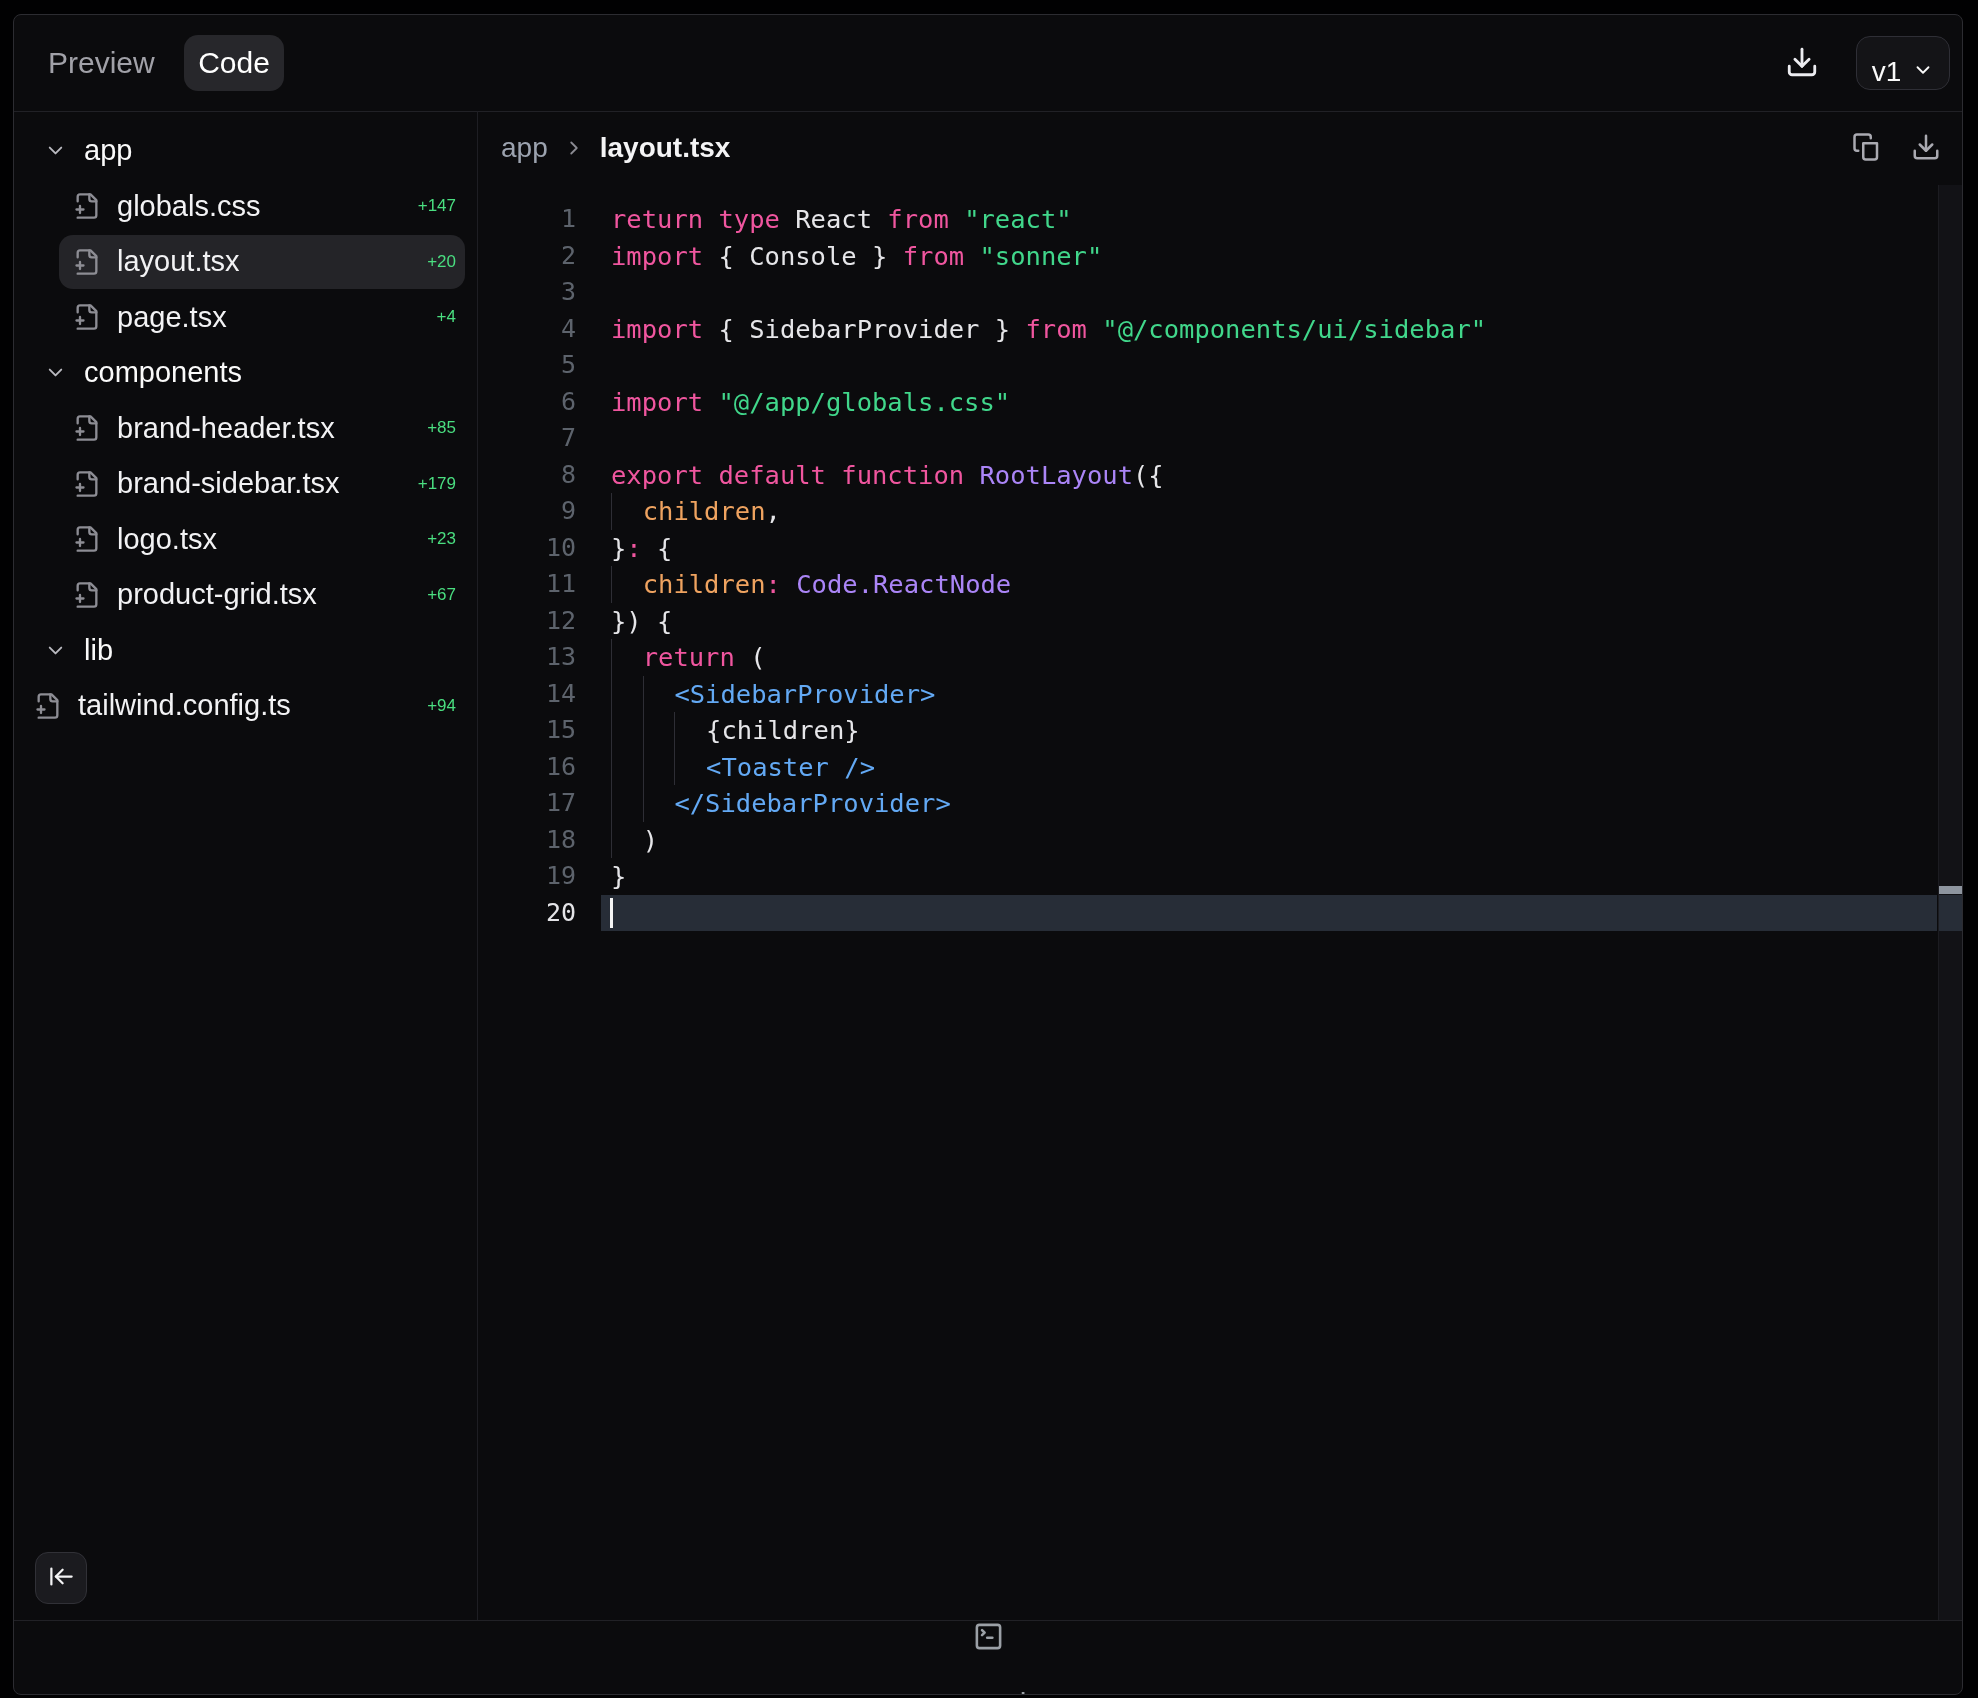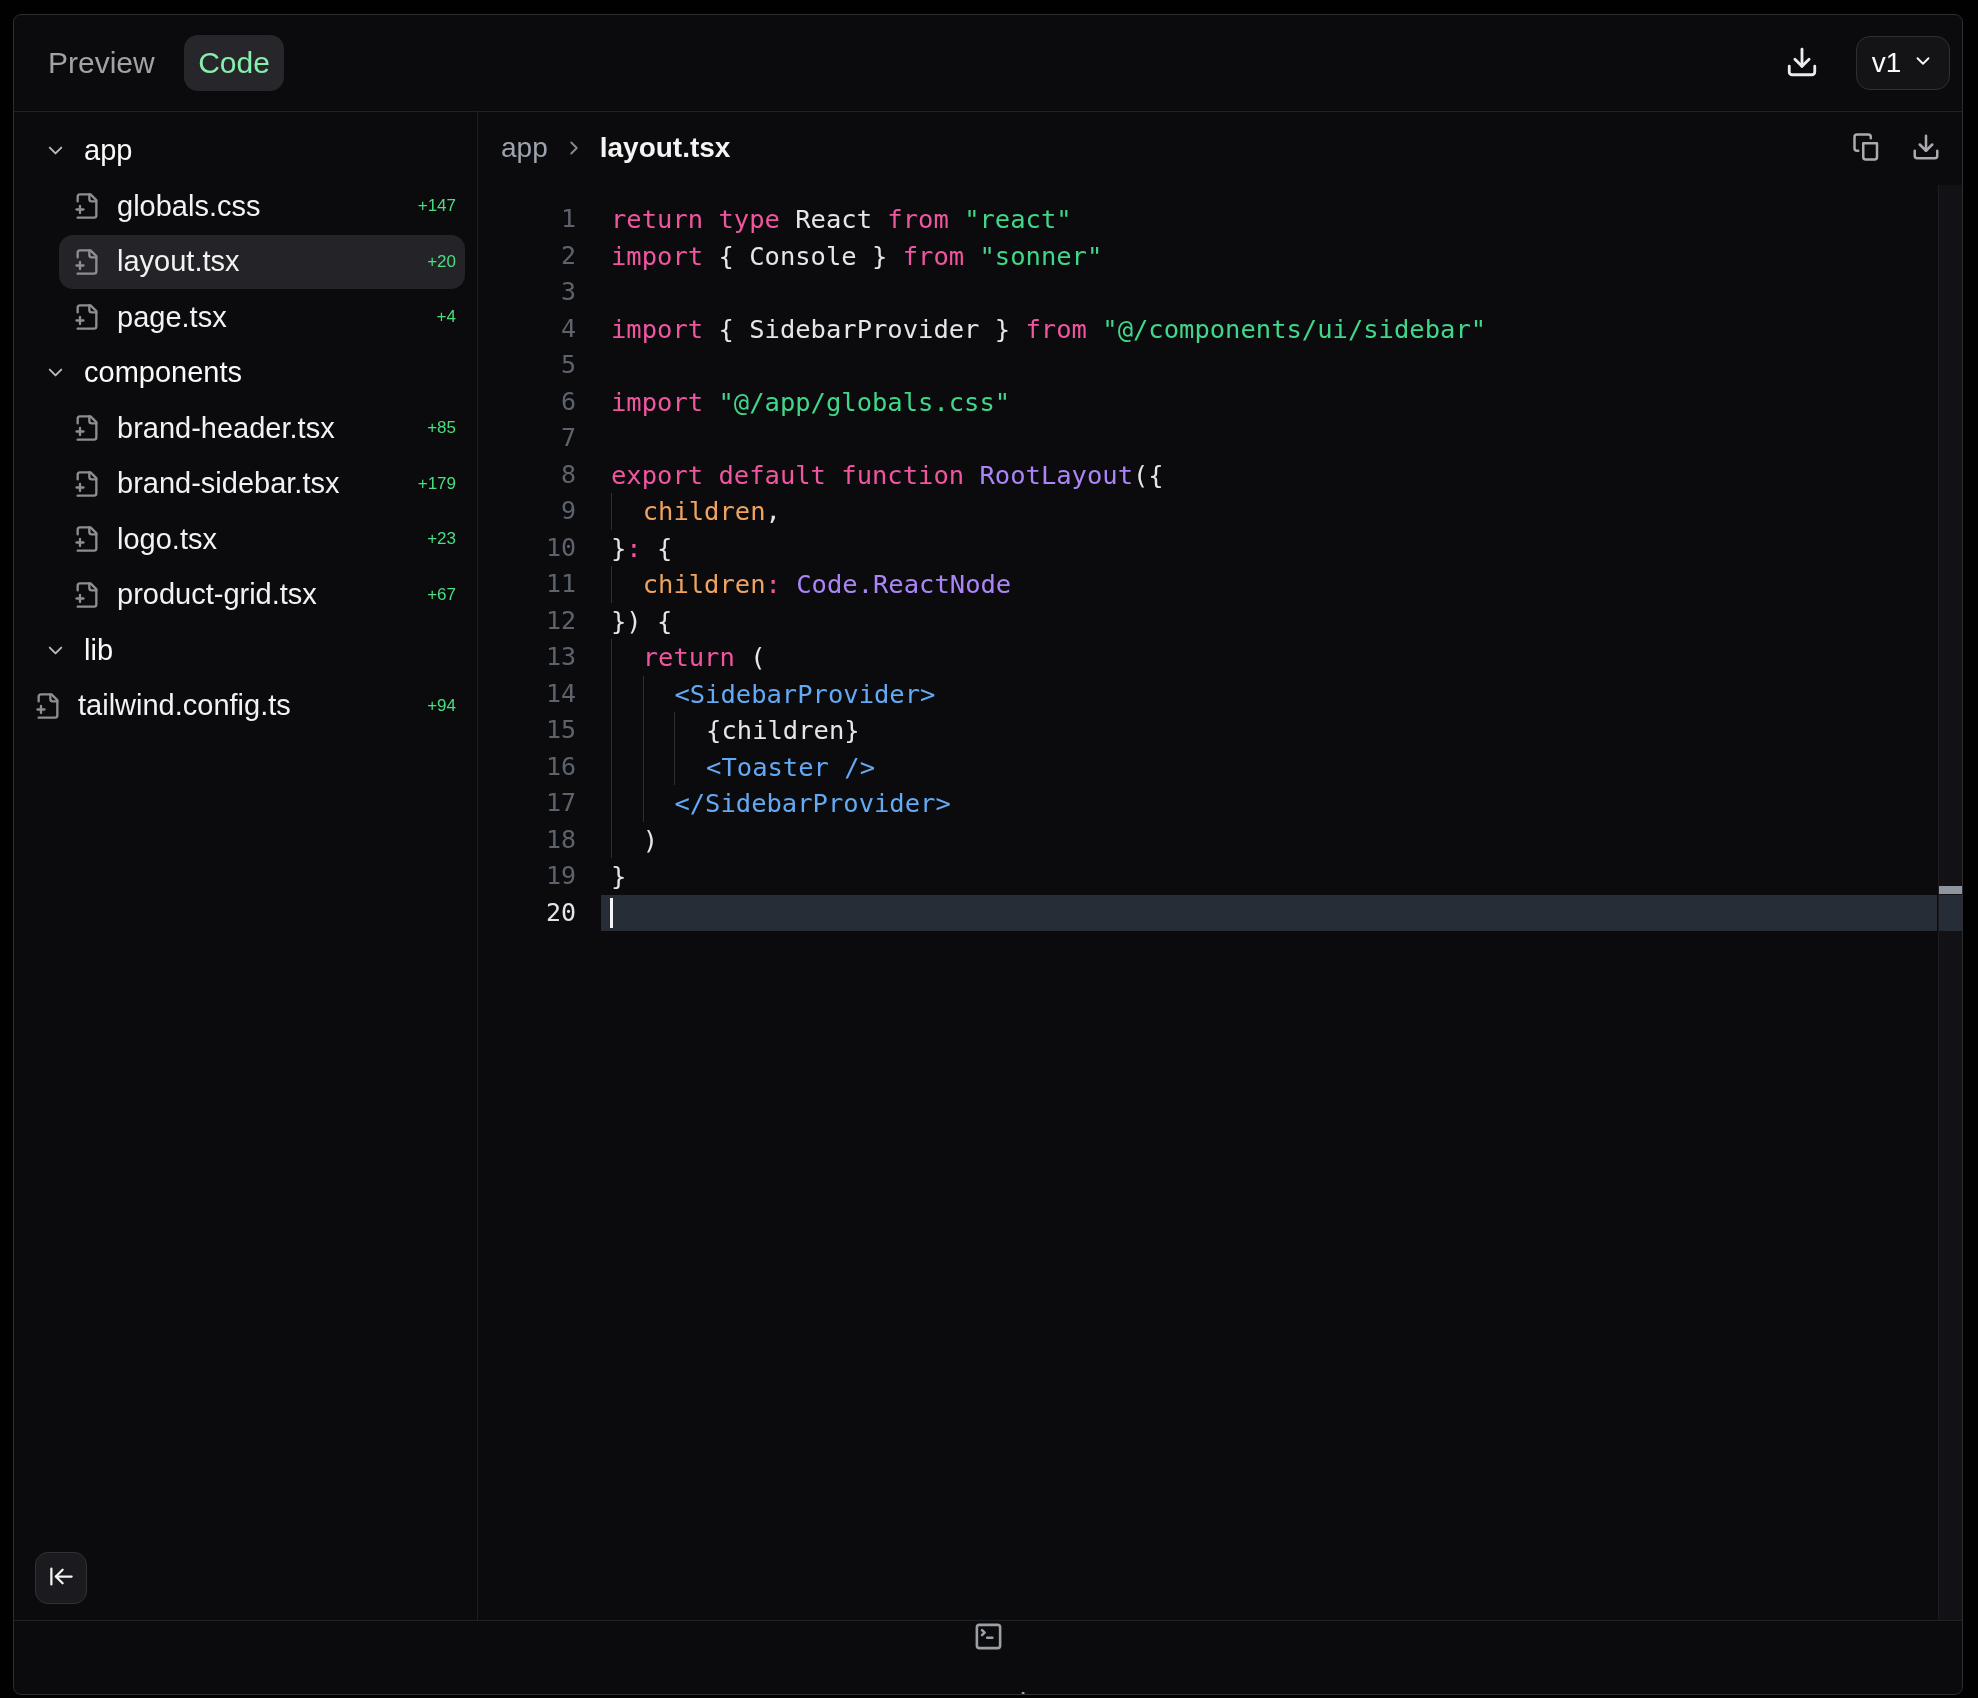--- a/index.html
+++ b/index.html
@@ -8,29 +8,29 @@
   .panel{position:absolute;left:13px;top:14px;width:1950px;height:1681px;
          background:#0b0b0d;border:1px solid #2c2c31;border-radius:8px;
          overflow:hidden;box-sizing:border-box;}
 
   
   .hdr{position:absolute;left:0;top:0;width:100%;height:96px;
        border-bottom:1px solid #212126;}
   .tab-preview{position:absolute;left:34px;top:0;height:96px;display:flex;
        align-items:center;color:#a1a1a8;font-size:30px;font-weight:500;cursor:default;}
   .tab-code{position:absolute;left:170px;top:20px;width:100px;height:56px;
-       background:#27272b;border-radius:14px;color:#86efac;font-size:30px;
+       background:#27272b;border-radius:14px;color:#ffffff;font-size:30px;
        font-weight:500;display:flex;align-items:center;justify-content:center;}
   .dlbtn{position:absolute;left:1766px;top:26px;width:44px;height:44px;
        display:flex;align-items:center;justify-content:center;background:none;
        border:none;color:#ececf0;padding:0;}
   .verbtn{position:absolute;left:1842px;top:21px;width:94px;height:54px;
        background:#141417;border:1px solid #2f2f36;border-radius:14px;
        color:#fafafa;font-size:28px;font-weight:500;display:flex;
-       align-items:center;justify-content:center;gap:11px;
+       align-items:flex-end;justify-content:center;gap:11px;
        font-family:"Liberation Sans",sans-serif;}
 
   
   .sidebar{position:absolute;left:0;top:96px;width:463px;bottom:73px;}
   .vdiv{position:absolute;left:463px;top:96px;bottom:73px;width:1px;background:#1e1e23;}
   .tree{position:absolute;left:0;top:12px;width:100%;}
   .trow{display:flex;align-items:center;height:55.5px;position:relative;
         color:#f2f2f4;font-size:29px;font-weight:500;}
   .trow>*{position:relative;z-index:1;}
   .trow.sel::before{content:"";position:absolute;left:45px;right:12px;top:1px;

